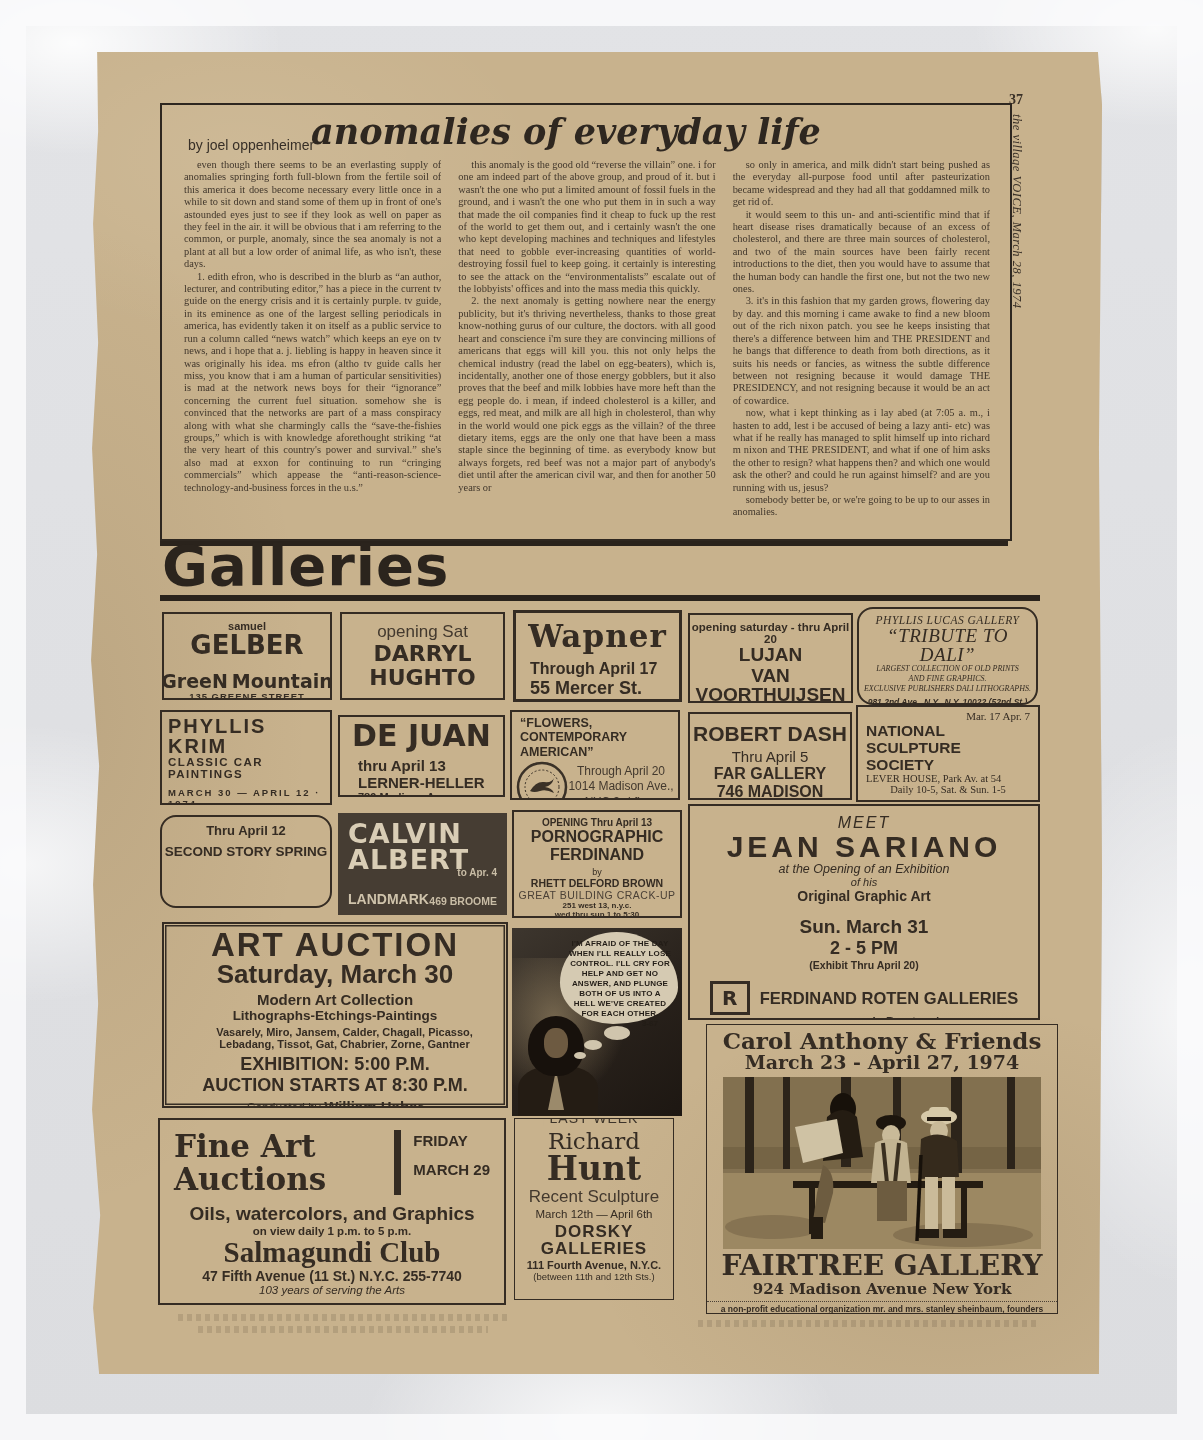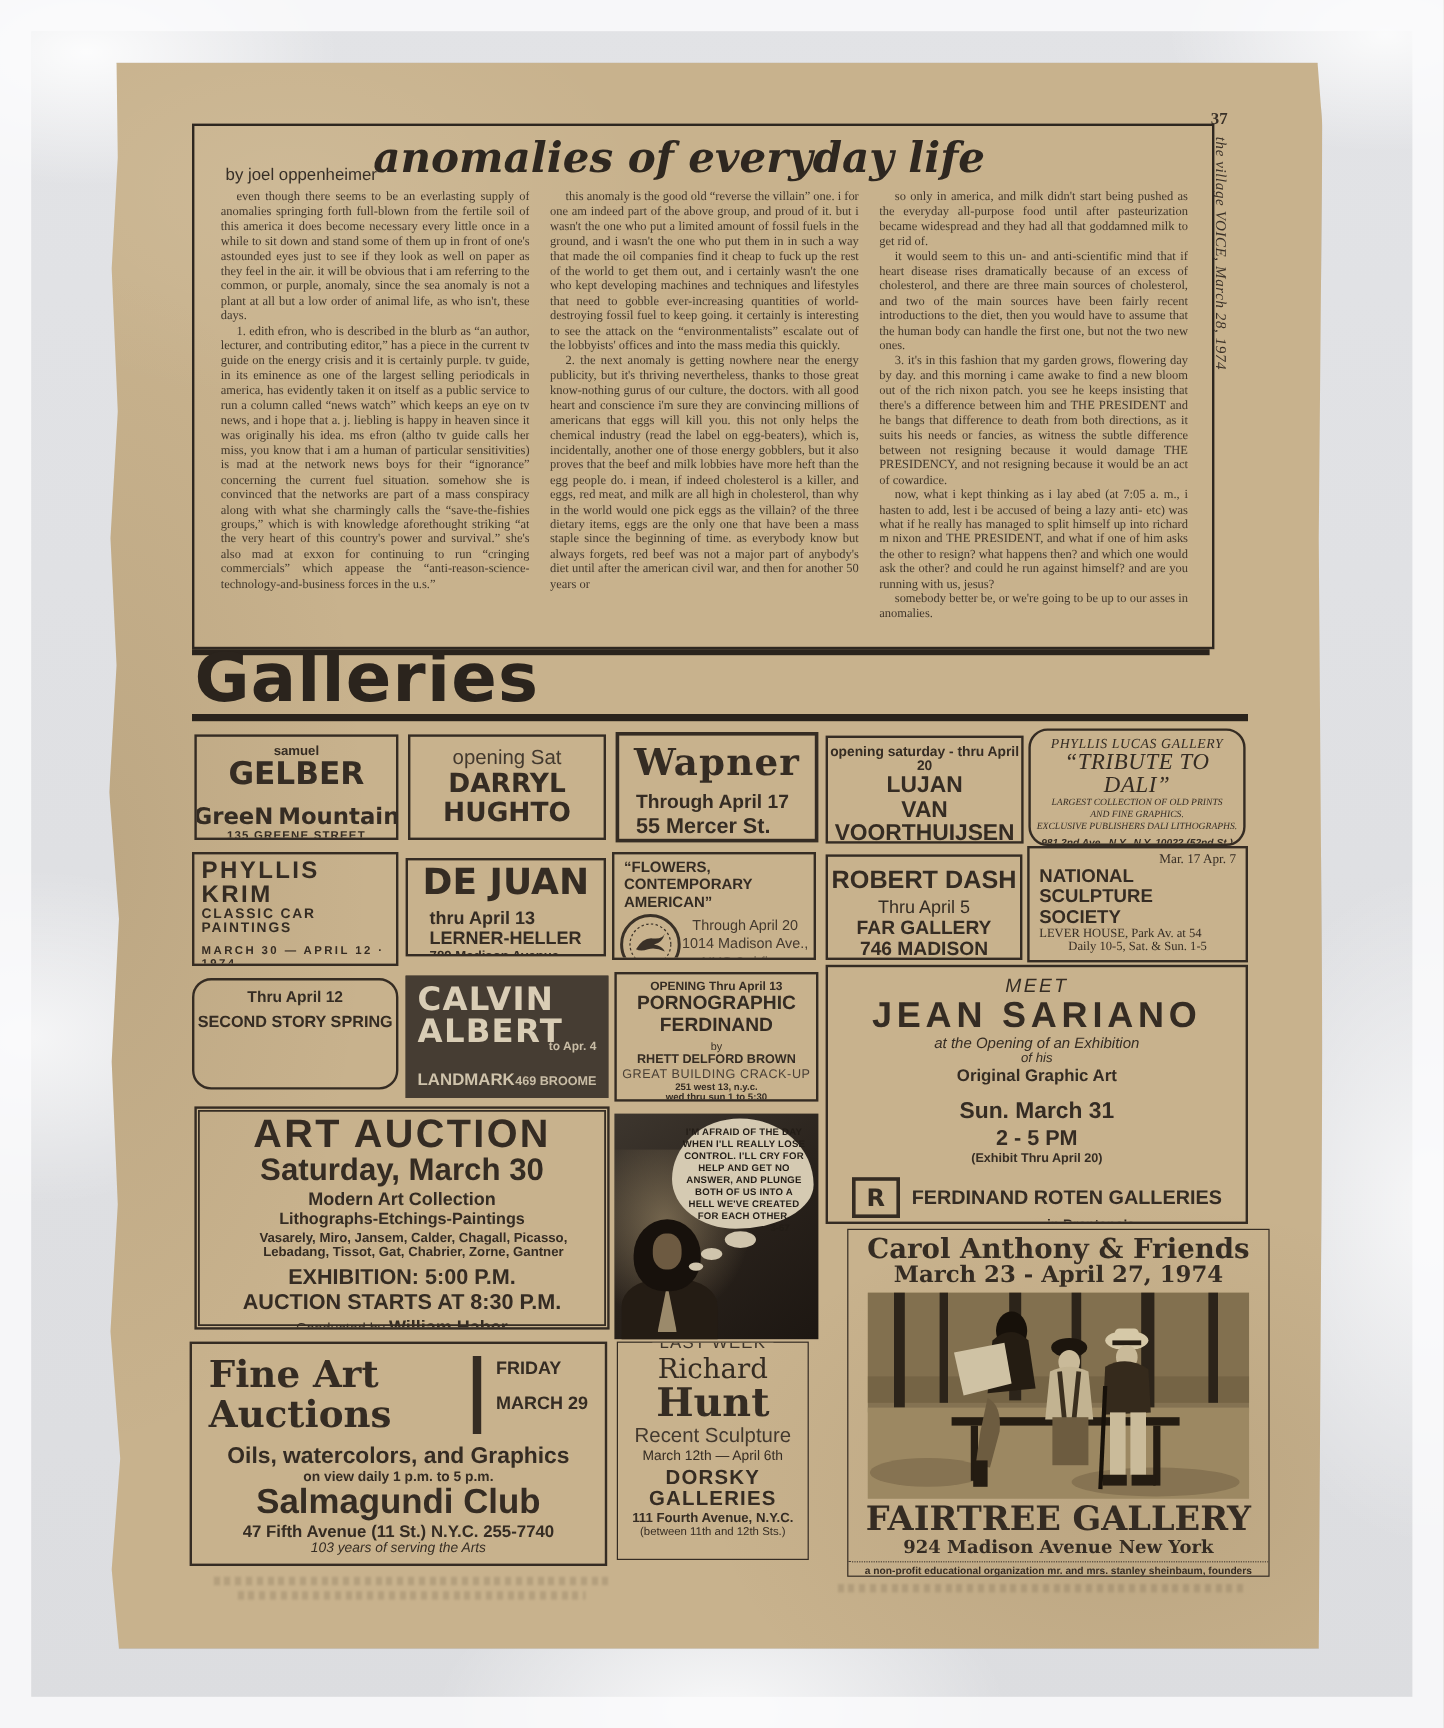--- a/index.html
+++ b/index.html
@@ -170,21 +170,21 @@
   
   .fineart{border-width:2.5px;}
   .fa-top{display:flex;align-items:stretch;padding:10px 14px 0 14px;}
   .fineart .nm{font-family:"DejaVu Serif",serif;font-weight:bold;font-size:31px;line-height:1.05;text-align:left;flex:1;}
   .fa-div{width:7px;background:#352c23;margin:0 12px 0 0;}
   .fa-right{text-align:left;padding-top:2px;}
   .fineart .day{font-size:15px;font-weight:800;}
   .fineart .date{font-size:15px;font-weight:800;margin-top:12px;}
   .fineart .l3{font-size:19px;font-weight:800;margin-top:8px;}
   .fineart .l4{font-size:11.5px;font-weight:800;}
-  .fineart .club{font-family:Liberation Sans, sans-serif;font-weight:bold;font-size:29px;line-height:1.05;}
+  .fineart .club{font-family:Liberation Serif, serif;font-weight:bold;font-size:29px;line-height:1.05;}
   .fineart .l5{font-size:14px;font-weight:800;}
   .fineart .l6{font-size:11.5px;font-style:italic;}
   
   .hunt{border-width:1.5px;}
   .hunt .lw{position:absolute;top:-9px;left:50%;transform:translateX(-50%);background:#c8b28d;
      padding:0 6px;font-size:14px;letter-spacing:1px;color:#3d342a;white-space:nowrap;}
   .hunt .n1{font-family:"DejaVu Serif",serif;font-weight:normal;font-size:23px;line-height:.95;margin-top:12px;}
   .hunt .n2{font-family:"DejaVu Serif",serif;font-weight:bold;font-size:33px;line-height:.95;}
   .hunt .l2{font-size:17px;margin-top:3px;color:#43392e;}
   .hunt .l3{font-size:11.5px;margin-top:1px;}

